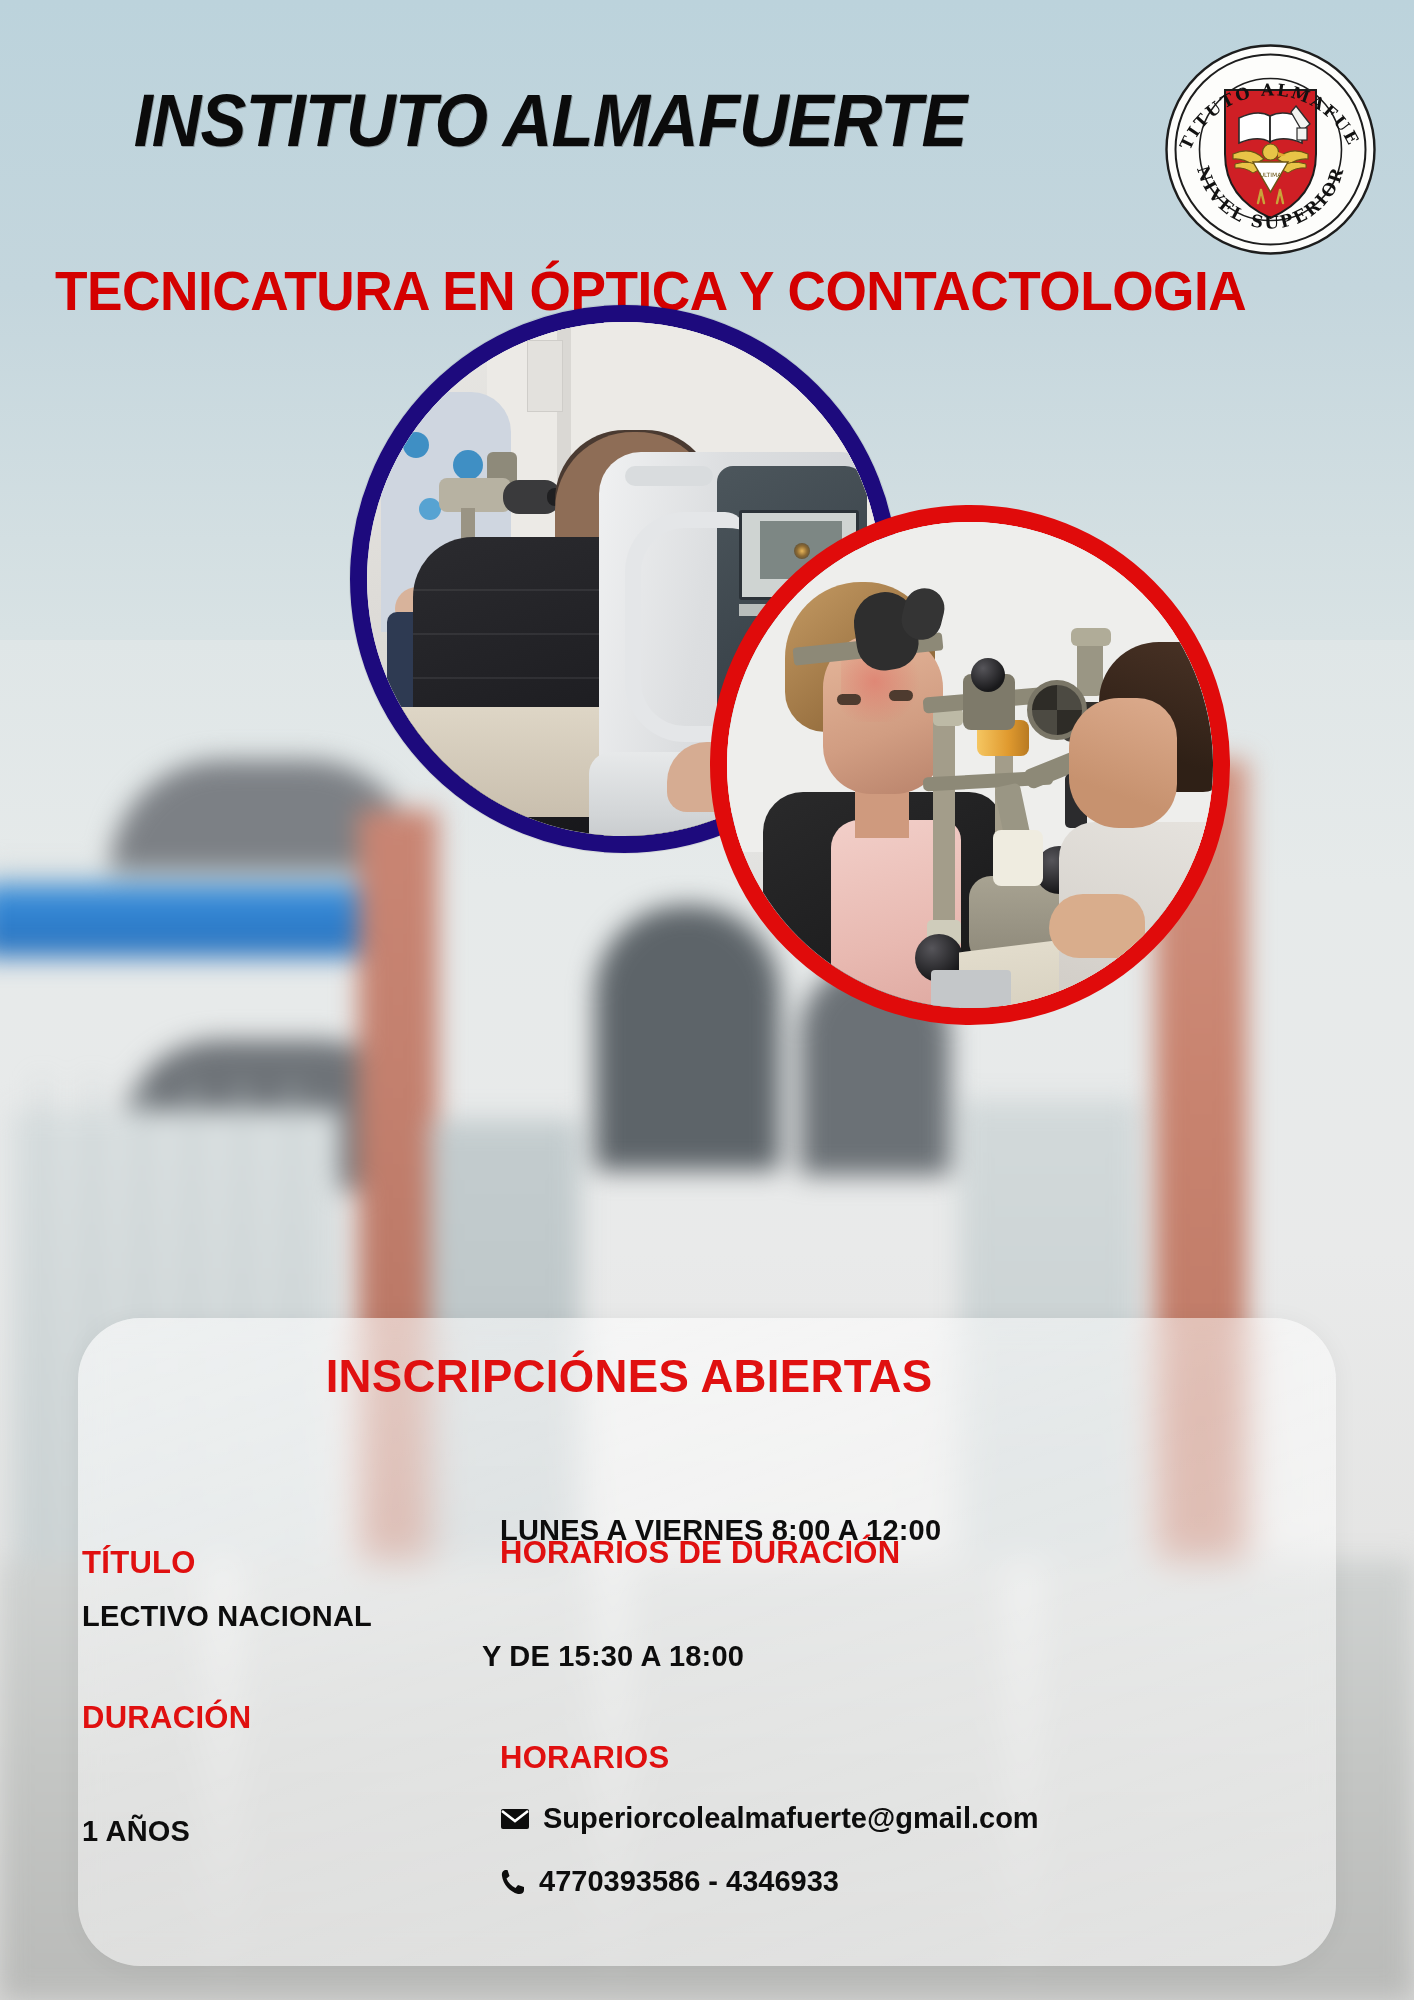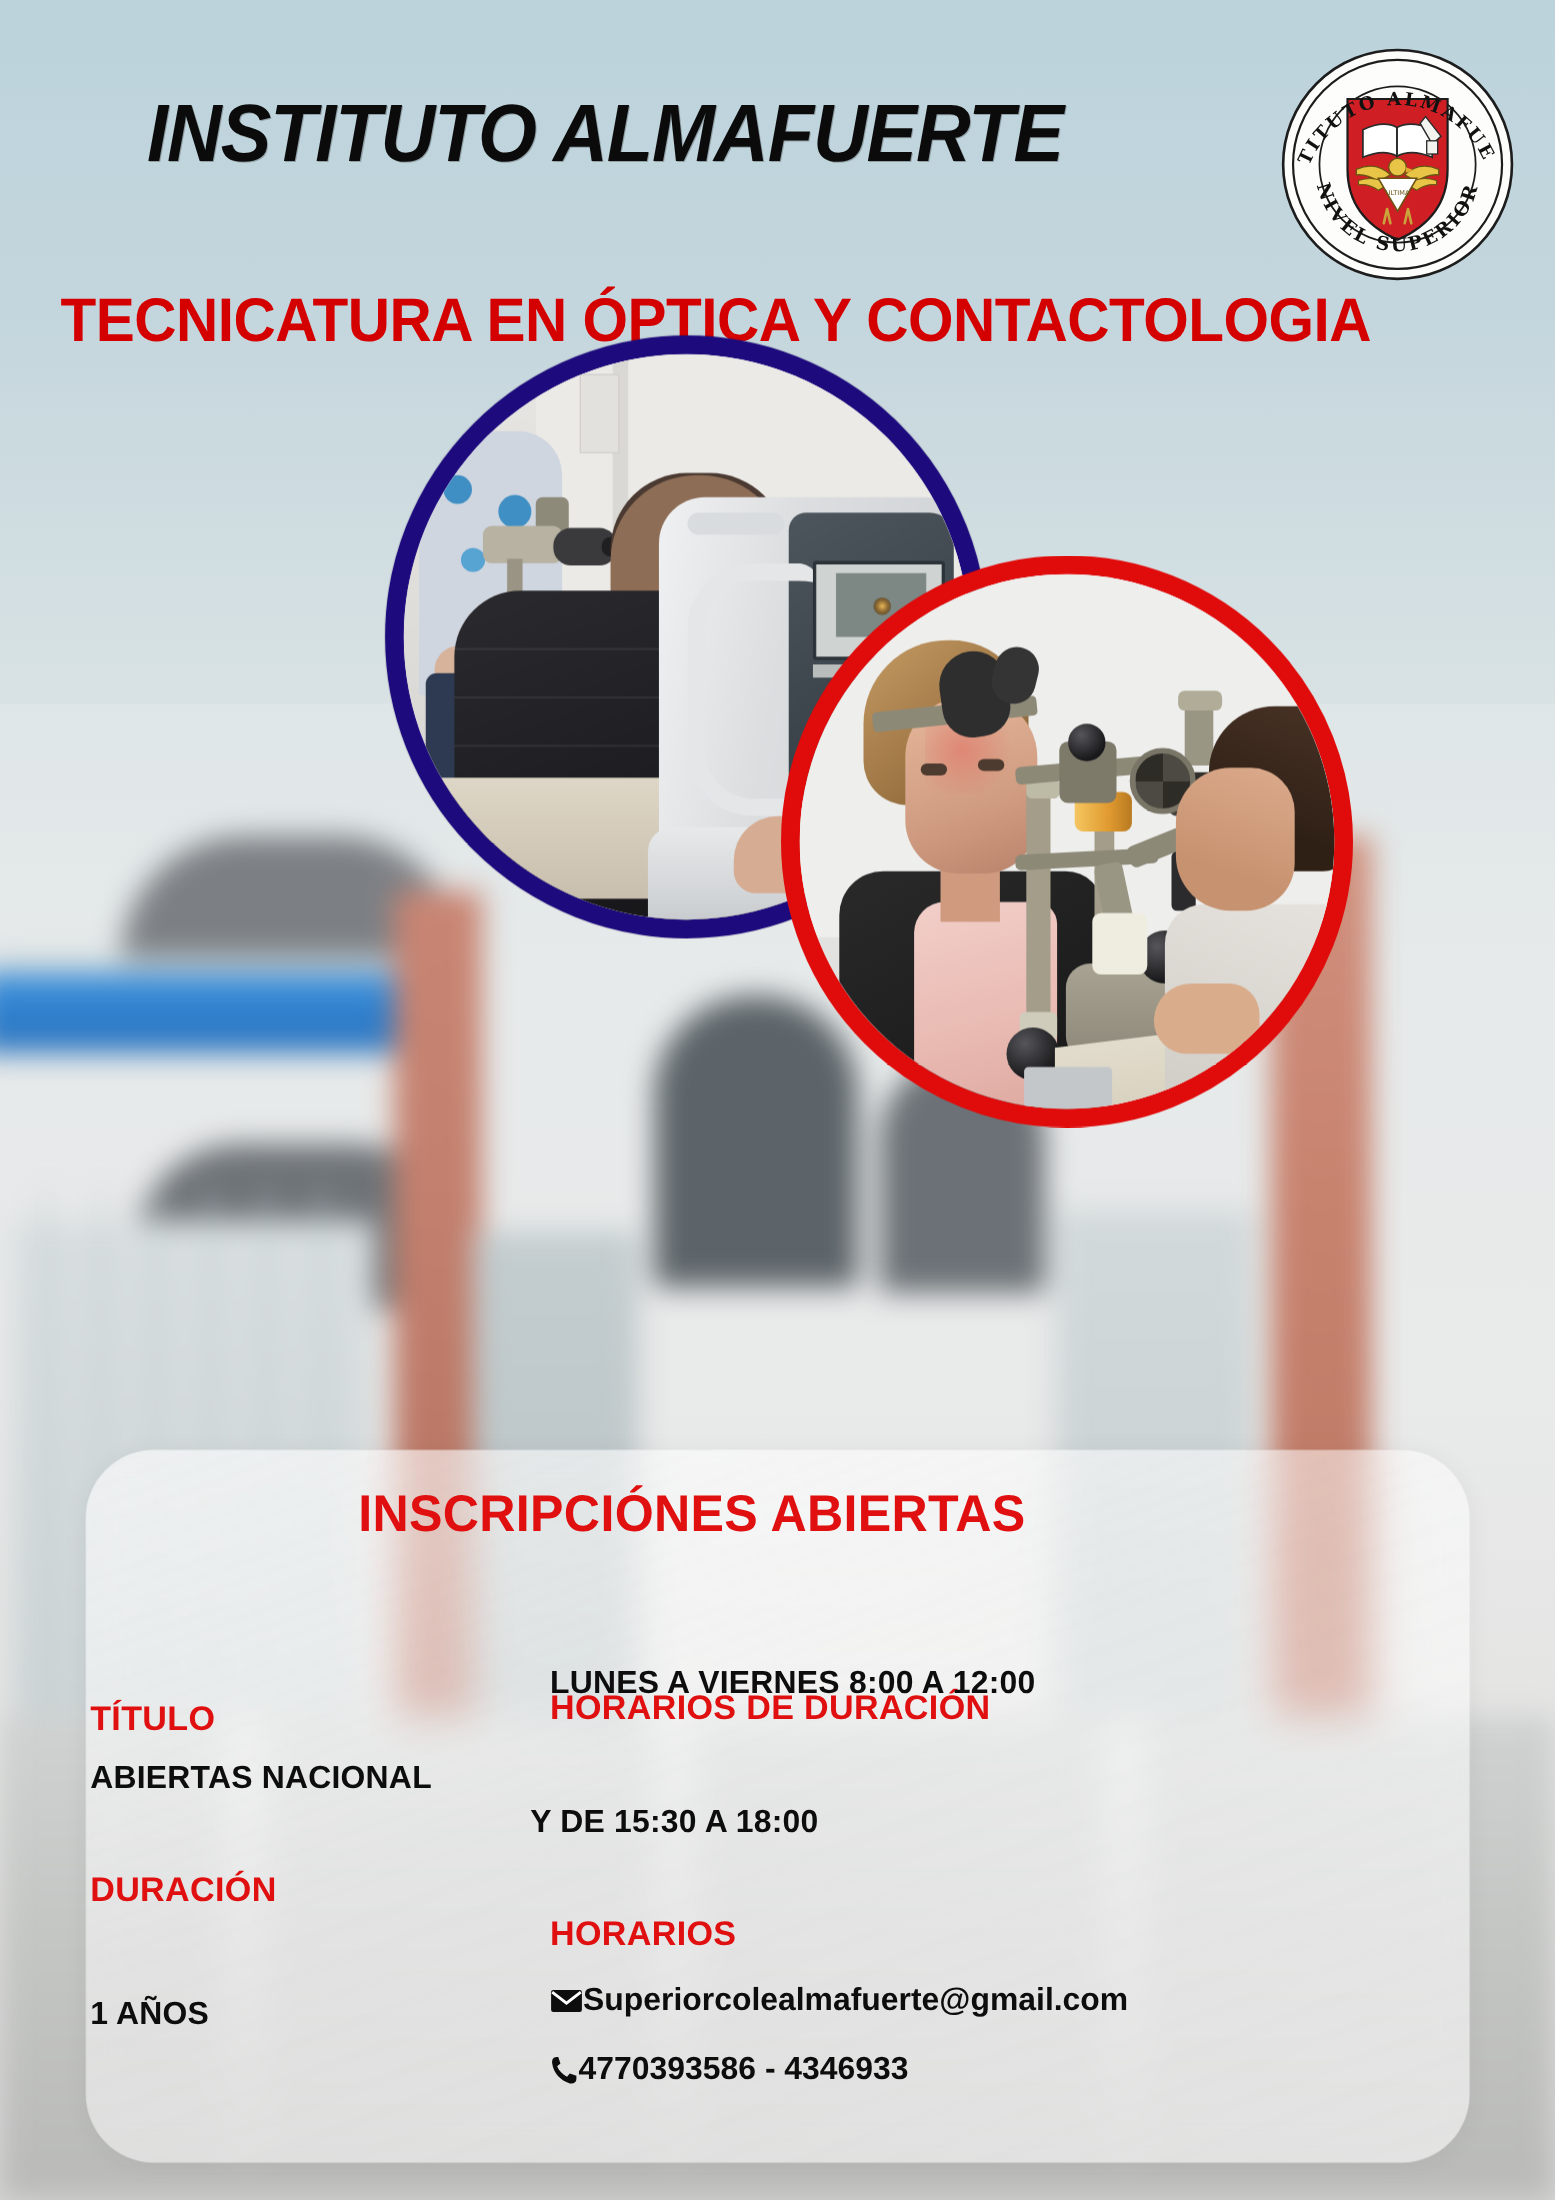--- a/index.html
+++ b/index.html
@@ -257,21 +257,21 @@
   .val-validez   { left:82px;  top:1600px; }
   .lbl-duracion  { left:82px;  top:1700px; }
   .val-anos      { left:82px;  top:1815px; }
 
   .lbl-horarios  { left:500px; top:1535px; }
   .val-h1        { left:500px; top:1514px;text-align:center; }
   .val-h2        { left:482px; top:1640px; }
   .lbl-contacto  { left:500px; top:1740px; }
 
   .contact-row {
-    position:absolute; display:flex; align-items:center; 
+    position:absolute; display:flex; align-items:center; gap:13px;
   }
   .row-mail  { left:500px; top:1802px; }
   .row-phone { left:500px; top:1865px; }
   .contact-row .ic { display:flex; align-items:center; }
   .contact-row .tx {
     color:#0d0d0d; font-weight:700; font-size:29px;
     font-family:"Liberation Sans Narrow","Liberation Sans",sans-serif;
     white-space:nowrap;
   }
 </style>
@@ -461,21 +461,21 @@
       </div>
     </div>
   </div>
 
   <div class="panel"></div>
 
   <div class="heading-red insc">INSCRIPCIÓNES ABIERTAS</div>
 
 
   <div class="lbl lbl-titulo">TÍTULO</div>
-  <div class="val val-validez">ABIERTAS NACIONAL</div>
+  <div class="val val-validez">LECTIVO NACIONAL</div>
 
   <div class="lbl lbl-duracion">DURACIÓN</div>
   <div class="val val-anos">1 AÑOS</div>
 
   <div class="lbl lbl-horarios">HORARIOS DE DURACIÓN</div>
   <div class="val val-h1">LUNES A VIERNES 8:00 A 12:00</div>
   <div class="val val-h2">Y DE 15:30 A 18:00</div>
 
   <div class="lbl lbl-contacto">HORARIOS</div>
 

